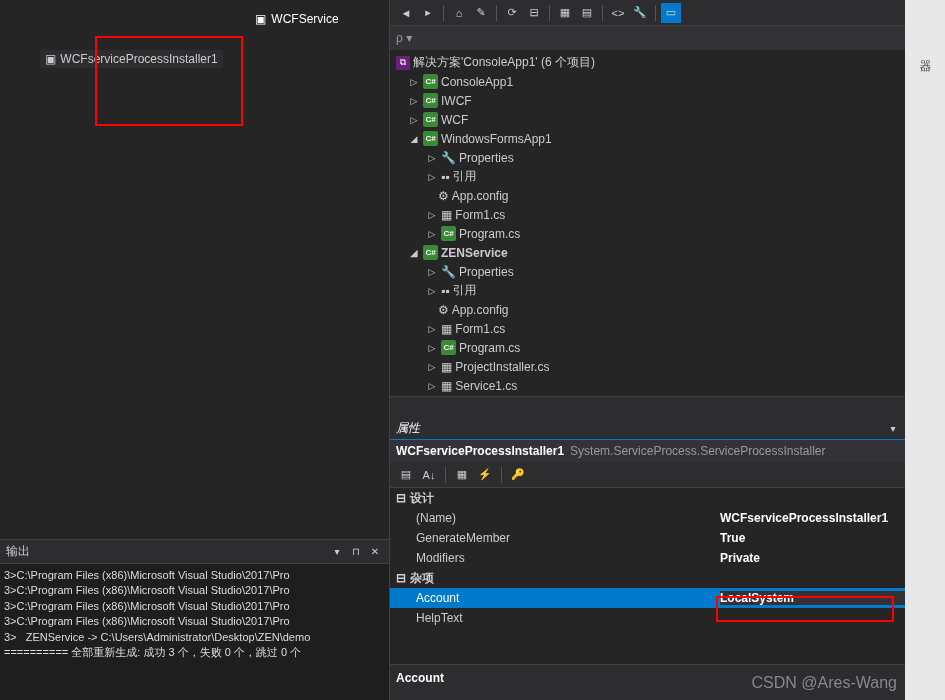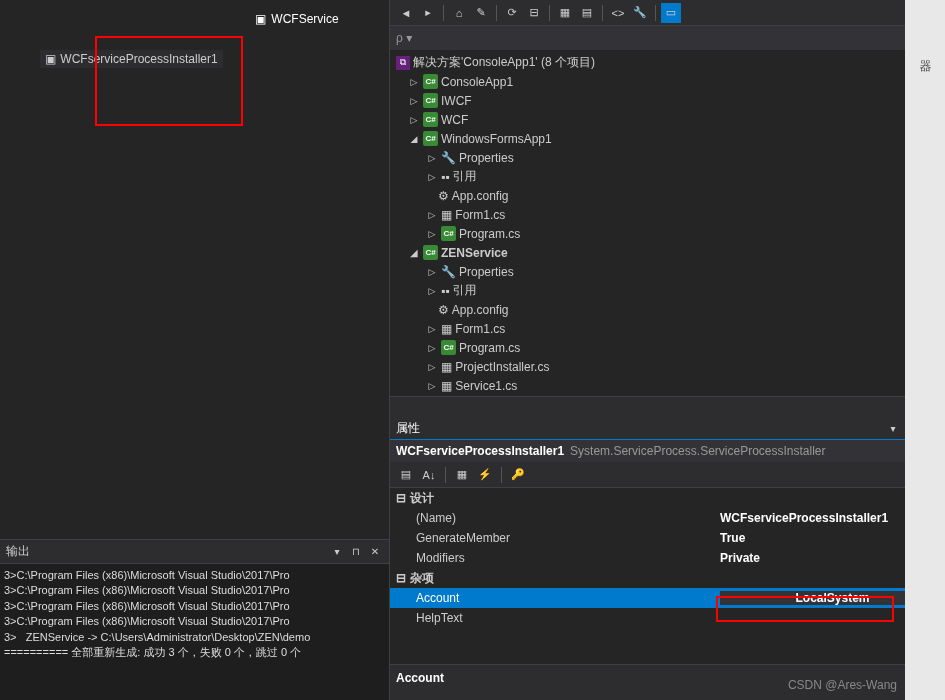--- a/index.html
+++ b/index.html
@@ -34,46 +34,46 @@
 .node-icon { width: 15px; height: 15px; display: inline-flex; align-items: center; justify-content: center; font-size: 9px; }
 .cs-icon { background: #388a34; color: #fff; border-radius: 2px; font-size: 8px; font-weight: bold; padding: 0 1px; }
 .vs-icon { background: #68217a; color: #fff; width: 14px; height: 14px; display: inline-flex; align-items: center; justify-content: center; font-size: 9px; }
 
 .tabs-bar { height: 22px; background: #2d2d30; display: flex; align-items: center; gap: 14px; padding: 0 6px; border-top: 1px solid #3f3f46; font-size: 12px; }
 .tab { color: #ccc; margin-top: 48px; }
 .tab.active { color: #4ec9f0; }
 
 .props-panel { background: #2d2d30; display: flex; flex-direction: column; height: 282px; }
 .props-title { height: 22px; background: #2d2d30; display: flex; align-items: center; padding: 0 6px; color: #fff; border-bottom: 1px solid #007acc; }
-.props-title span:first-child { flex: 1; }
+.props-title span:first-child { flex: 1; font-style: italic; }
 .title-btn { width: 16px; height: 16px; display: flex; align-items: center; justify-content: center; color: #ccc; font-size: 10px; margin-left: 3px; }
 .props-obj { height: 22px; background: #333337; display: flex; align-items: center; padding: 0 6px; color: #ddd; gap: 6px; }
 .props-obj .obj-name { font-weight: 600; color: #fff; }
 .props-obj .obj-type { color: #999; }
 .props-toolbar { height: 26px; background: #2d2d30; display: flex; align-items: center; gap: 3px; padding: 0 6px; border-bottom: 1px solid #3f3f46; position: relative; }
 .annotation { position: absolute; left: 530px; color: #ff0000; font-size: 16px; font-family: "Microsoft YaHei"; }
 
 .props-grid { flex: 1; background: #252526; overflow: visible; position: relative; }
 .prop-cat { display: flex; align-items: center; height: 20px; padding: 0 6px; color: #ccc; font-weight: 600; gap: 4px; }
 .prop-row { display: flex; height: 20px; align-items: center; }
 .prop-name { width: 330px; padding-left: 26px; color: #ccc; }
 .prop-val { flex: 1; color: #fff; font-weight: 600; }
 .prop-row.selected { background: #007acc; }
 .prop-row.selected .prop-name { color: #fff; }
-.prop-row.selected .prop-val { background: #333337; text-align: center; }
+.prop-row.selected .prop-val { background: #333337; }
 .red-box-2 { position: absolute; top: 108px; left: 326px; width: 178px; height: 26px; border: 2px solid #ff0000; pointer-events: none; }
 .dd-btn { position: absolute; top: 111px; right: 4px; width: 18px; height: 18px; background: #3f3f46; color: #ccc; display: flex; align-items: center; justify-content: center; font-size: 9px; }
 
 .props-desc { border-top: 1px solid #3f3f46; padding: 6px; background: #2d2d30; height: 36px; }
 .props-desc .title { font-weight: 600; color: #fff; }
 
 .right-strip { position: absolute; right: 0; top: 0; width: 40px; height: 700px; background: #e8e8e8; }
 .right-strip .vbtn { writing-mode: vertical-rl; color: #444; font-size: 12px; margin: 50px auto; }
 
-.watermark { position: absolute; right: 48px; bottom: 8px; color: #888; font-size: 12px; }
+.watermark { position: absolute; right: 48px; bottom: 8px; color: #888; font-size: 16px; }
 </style>
 </head>
 <body>
 
 <div class="main-area">
   <div class="left-half">
     <div class="designer">
       <div class="designer-title">
         <span>▣</span>
         <span>WCFService</span>
@@ -121,21 +121,21 @@
       <span class="tb-btn active">▭</span>
     </div>
 
     <div class="search-bar">
       <span>ρ ▾</span>
     </div>
 
     <div class="tree">
       <div class="tree-row">
           <span class="vs-icon">⧉</span>
-          <span>解决方案'ConsoleApp1' (8 个项目)</span>
+          <span>解决方案'ConsoleApp1' (6 个项目)</span>
         </div>
       <div class="tree-row" style="padding-left:18px">
           <span class="expander">▷</span>
           <span class="node-icon cs-icon">C#</span>
           <span>ConsoleApp1</span>
         </div>
       <div class="tree-row" style="padding-left:18px">
           <span class="expander">▷</span>
           <span class="node-icon cs-icon">C#</span>
           <span>IWCF</span>

